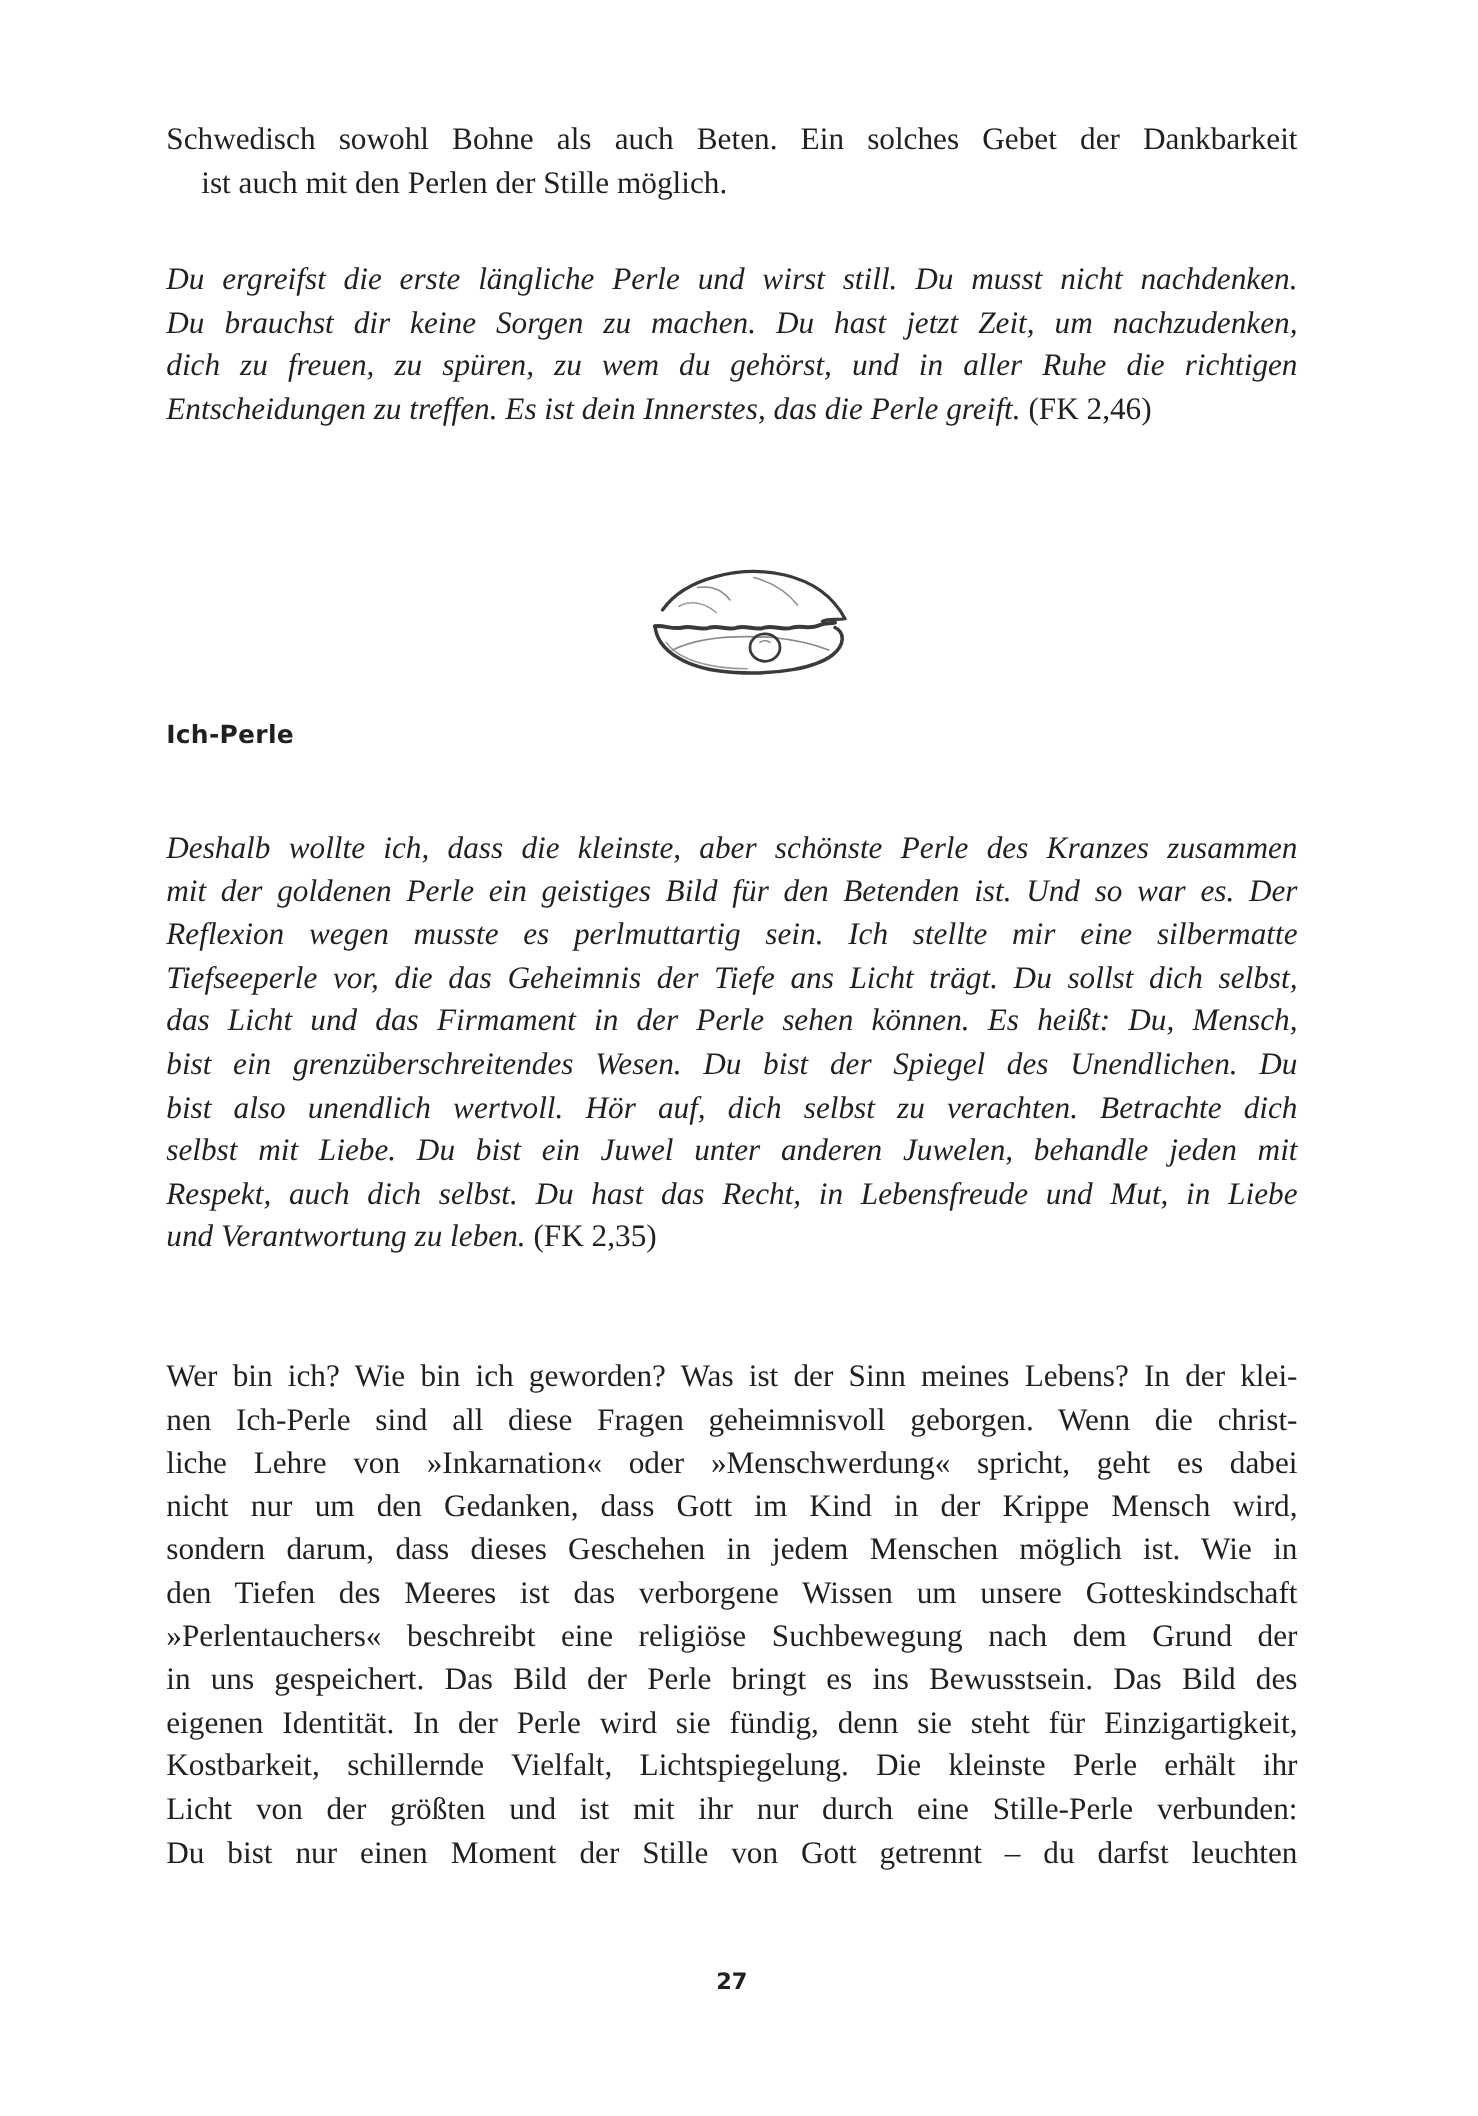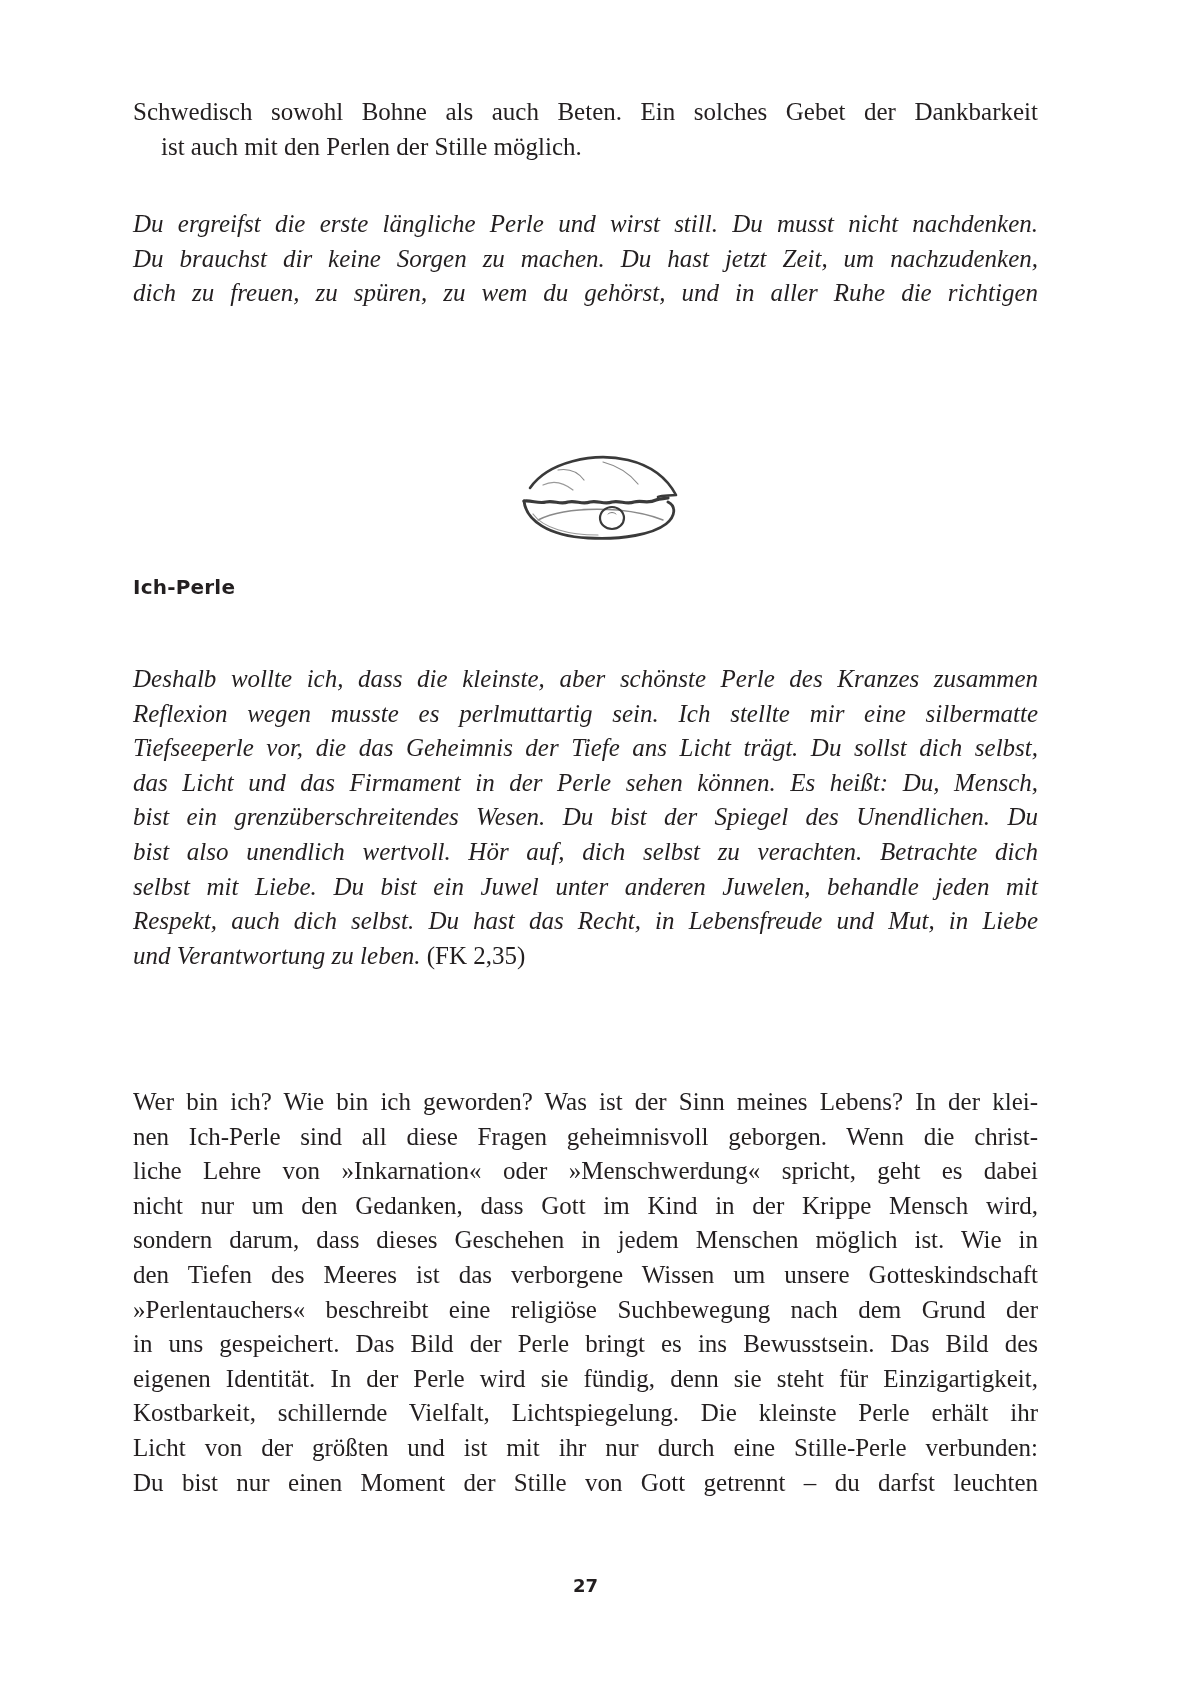--- a/index.html
+++ b/index.html
@@ -42,20 +42,21 @@
 
   <p id="p-intro" class="para">
     <span class="line">Schwedisch sowohl Bohne als auch Beten. Ein solches Gebet der Dankbarkeit</span>
     <span class="line last">ist auch mit den Perlen der Stille möglich.</span>
   </p>
 
   <p id="q-first" class="para italic">
     <span class="line">Du ergreifst die erste längliche Perle und wirst still. Du musst nicht nachdenken.</span>
     <span class="line">Du brauchst dir keine Sorgen zu machen. Du hast jetzt Zeit, um nachzudenken,</span>
     <span class="line">dich zu freuen, zu spüren, zu wem du gehörst, und in aller Ruhe die richtigen</span>
+    <span class="line-wrap"><span>Entscheidungen zu treffen. Es ist dein Innerstes, das die Perle greift.</span><span class="normal"> (FK 2,46)</span></span>
   </p>
 
   <svg id="shell" viewBox="0 0 170 105" xmlns="http://www.w3.org/2000/svg">
     <g fill="none" stroke="#3a3a3a" stroke-linecap="round" stroke-linejoin="round">
 
       <path d="M12 48 C 30 22, 75 12, 110 20 C 135 26, 150 40, 158 55 C 150 56, 145 55, 140 57" stroke-width="2.6"></path>
       <path d="M40 30 C 52 28, 60 32, 66 40" stroke-width="1.2" stroke="#8a8a8a"></path>
       <path d="M85 22 C 100 26, 112 34, 120 44" stroke-width="1.2" stroke="#8a8a8a"></path>
       <path d="M25 45 C 35 40, 45 42, 55 50" stroke-width="1.2" stroke="#9a9a9a"></path>
 
@@ -67,20 +68,21 @@
 
       <ellipse cx="94" cy="78" rx="12" ry="11" stroke-width="2.2"></ellipse>
       <path d="M90 74 C 92 72, 96 72, 98 74" stroke-width="1" stroke="#7a7a7a"></path>
     </g>
   </svg>
 
   <h2 id="heading">Ich-Perle</h2>
 
   <p id="q-second" class="para italic">
     <span class="line">Deshalb wollte ich, dass die kleinste, aber schönste Perle des Kranzes zusammen</span>
+    <span class="line">mit der goldenen Perle ein geistiges Bild für den Betenden ist. Und so war es. Der</span>
     <span class="line">Reflexion wegen musste es perlmuttartig sein. Ich stellte mir eine silbermatte</span>
     <span class="line">Tiefseeperle vor, die das Geheimnis der Tiefe ans Licht trägt. Du sollst dich selbst,</span>
     <span class="line">das Licht und das Firmament in der Perle sehen können. Es heißt: Du, Mensch,</span>
     <span class="line">bist ein grenzüberschreitendes Wesen. Du bist der Spiegel des Unendlichen. Du</span>
     <span class="line">bist also unendlich wertvoll. Hör auf, dich selbst zu verachten. Betrachte dich</span>
     <span class="line">selbst mit Liebe. Du bist ein Juwel unter anderen Juwelen, behandle jeden mit</span>
     <span class="line">Respekt, auch dich selbst. Du hast das Recht, in Lebensfreude und Mut, in Liebe</span>
     <span class="line-wrap"><span>und Verantwortung zu leben.</span><span class="normal"> (FK 2,35)</span></span>
   </p>
 

